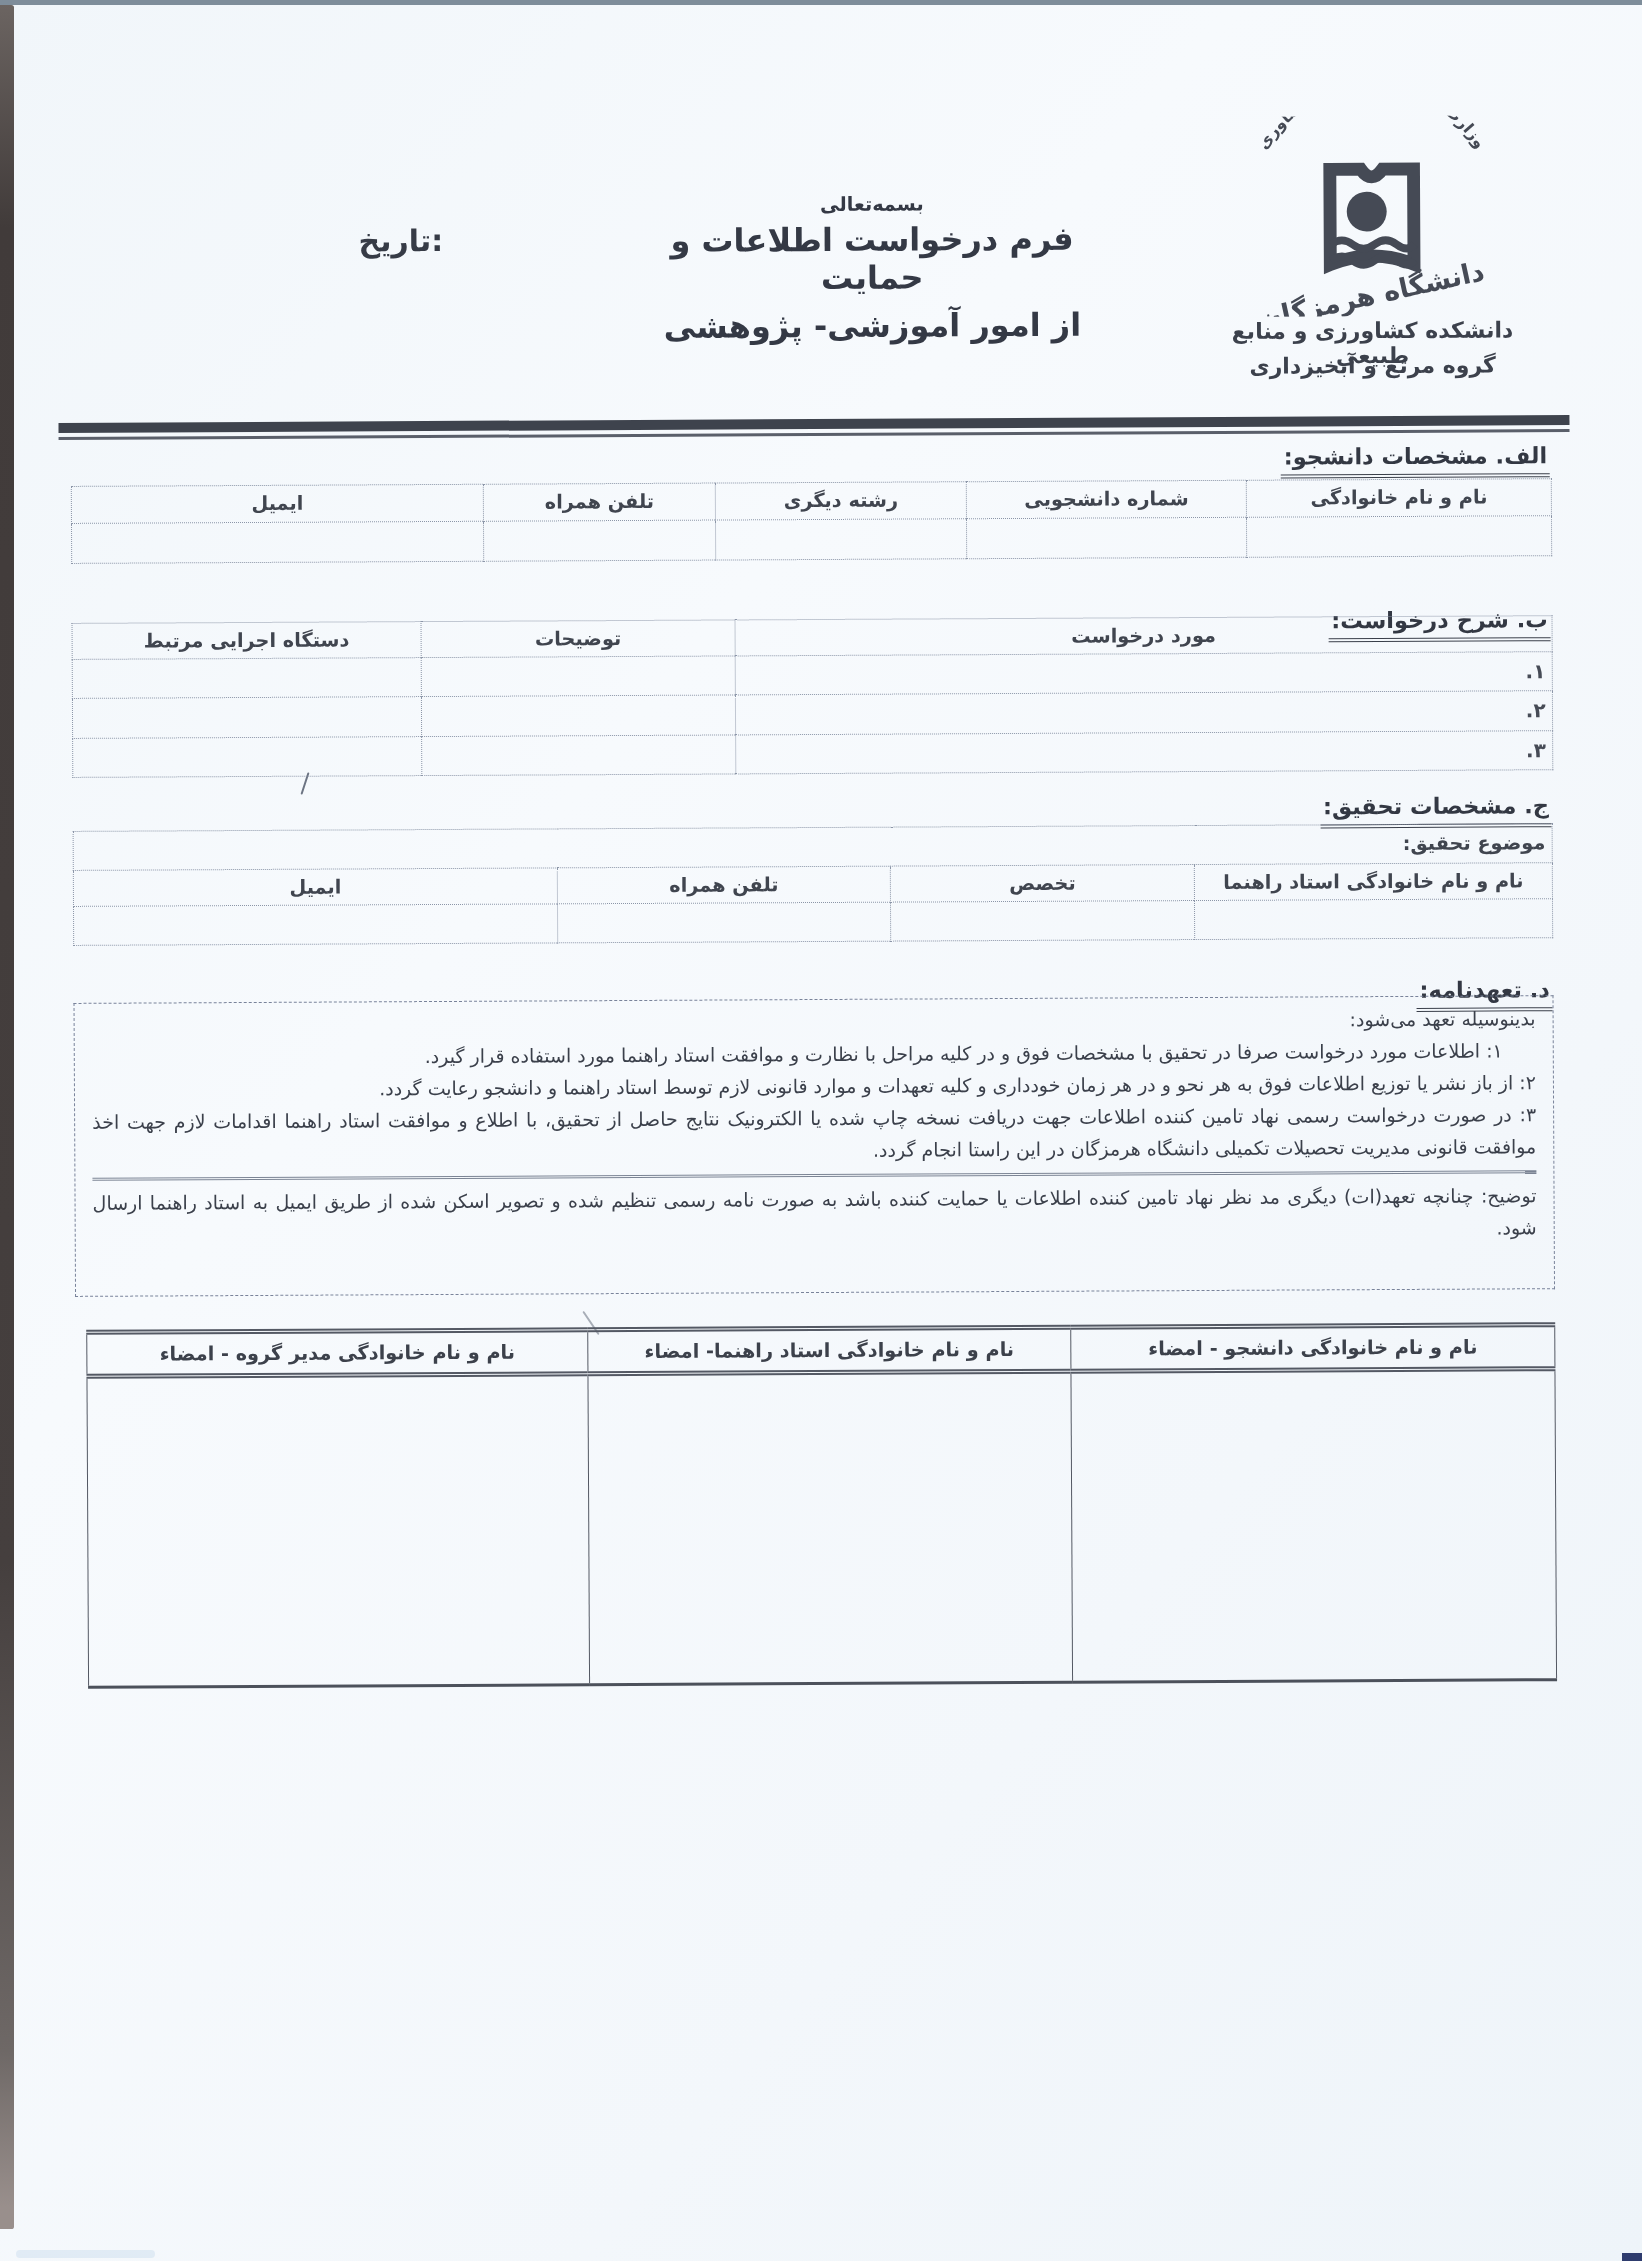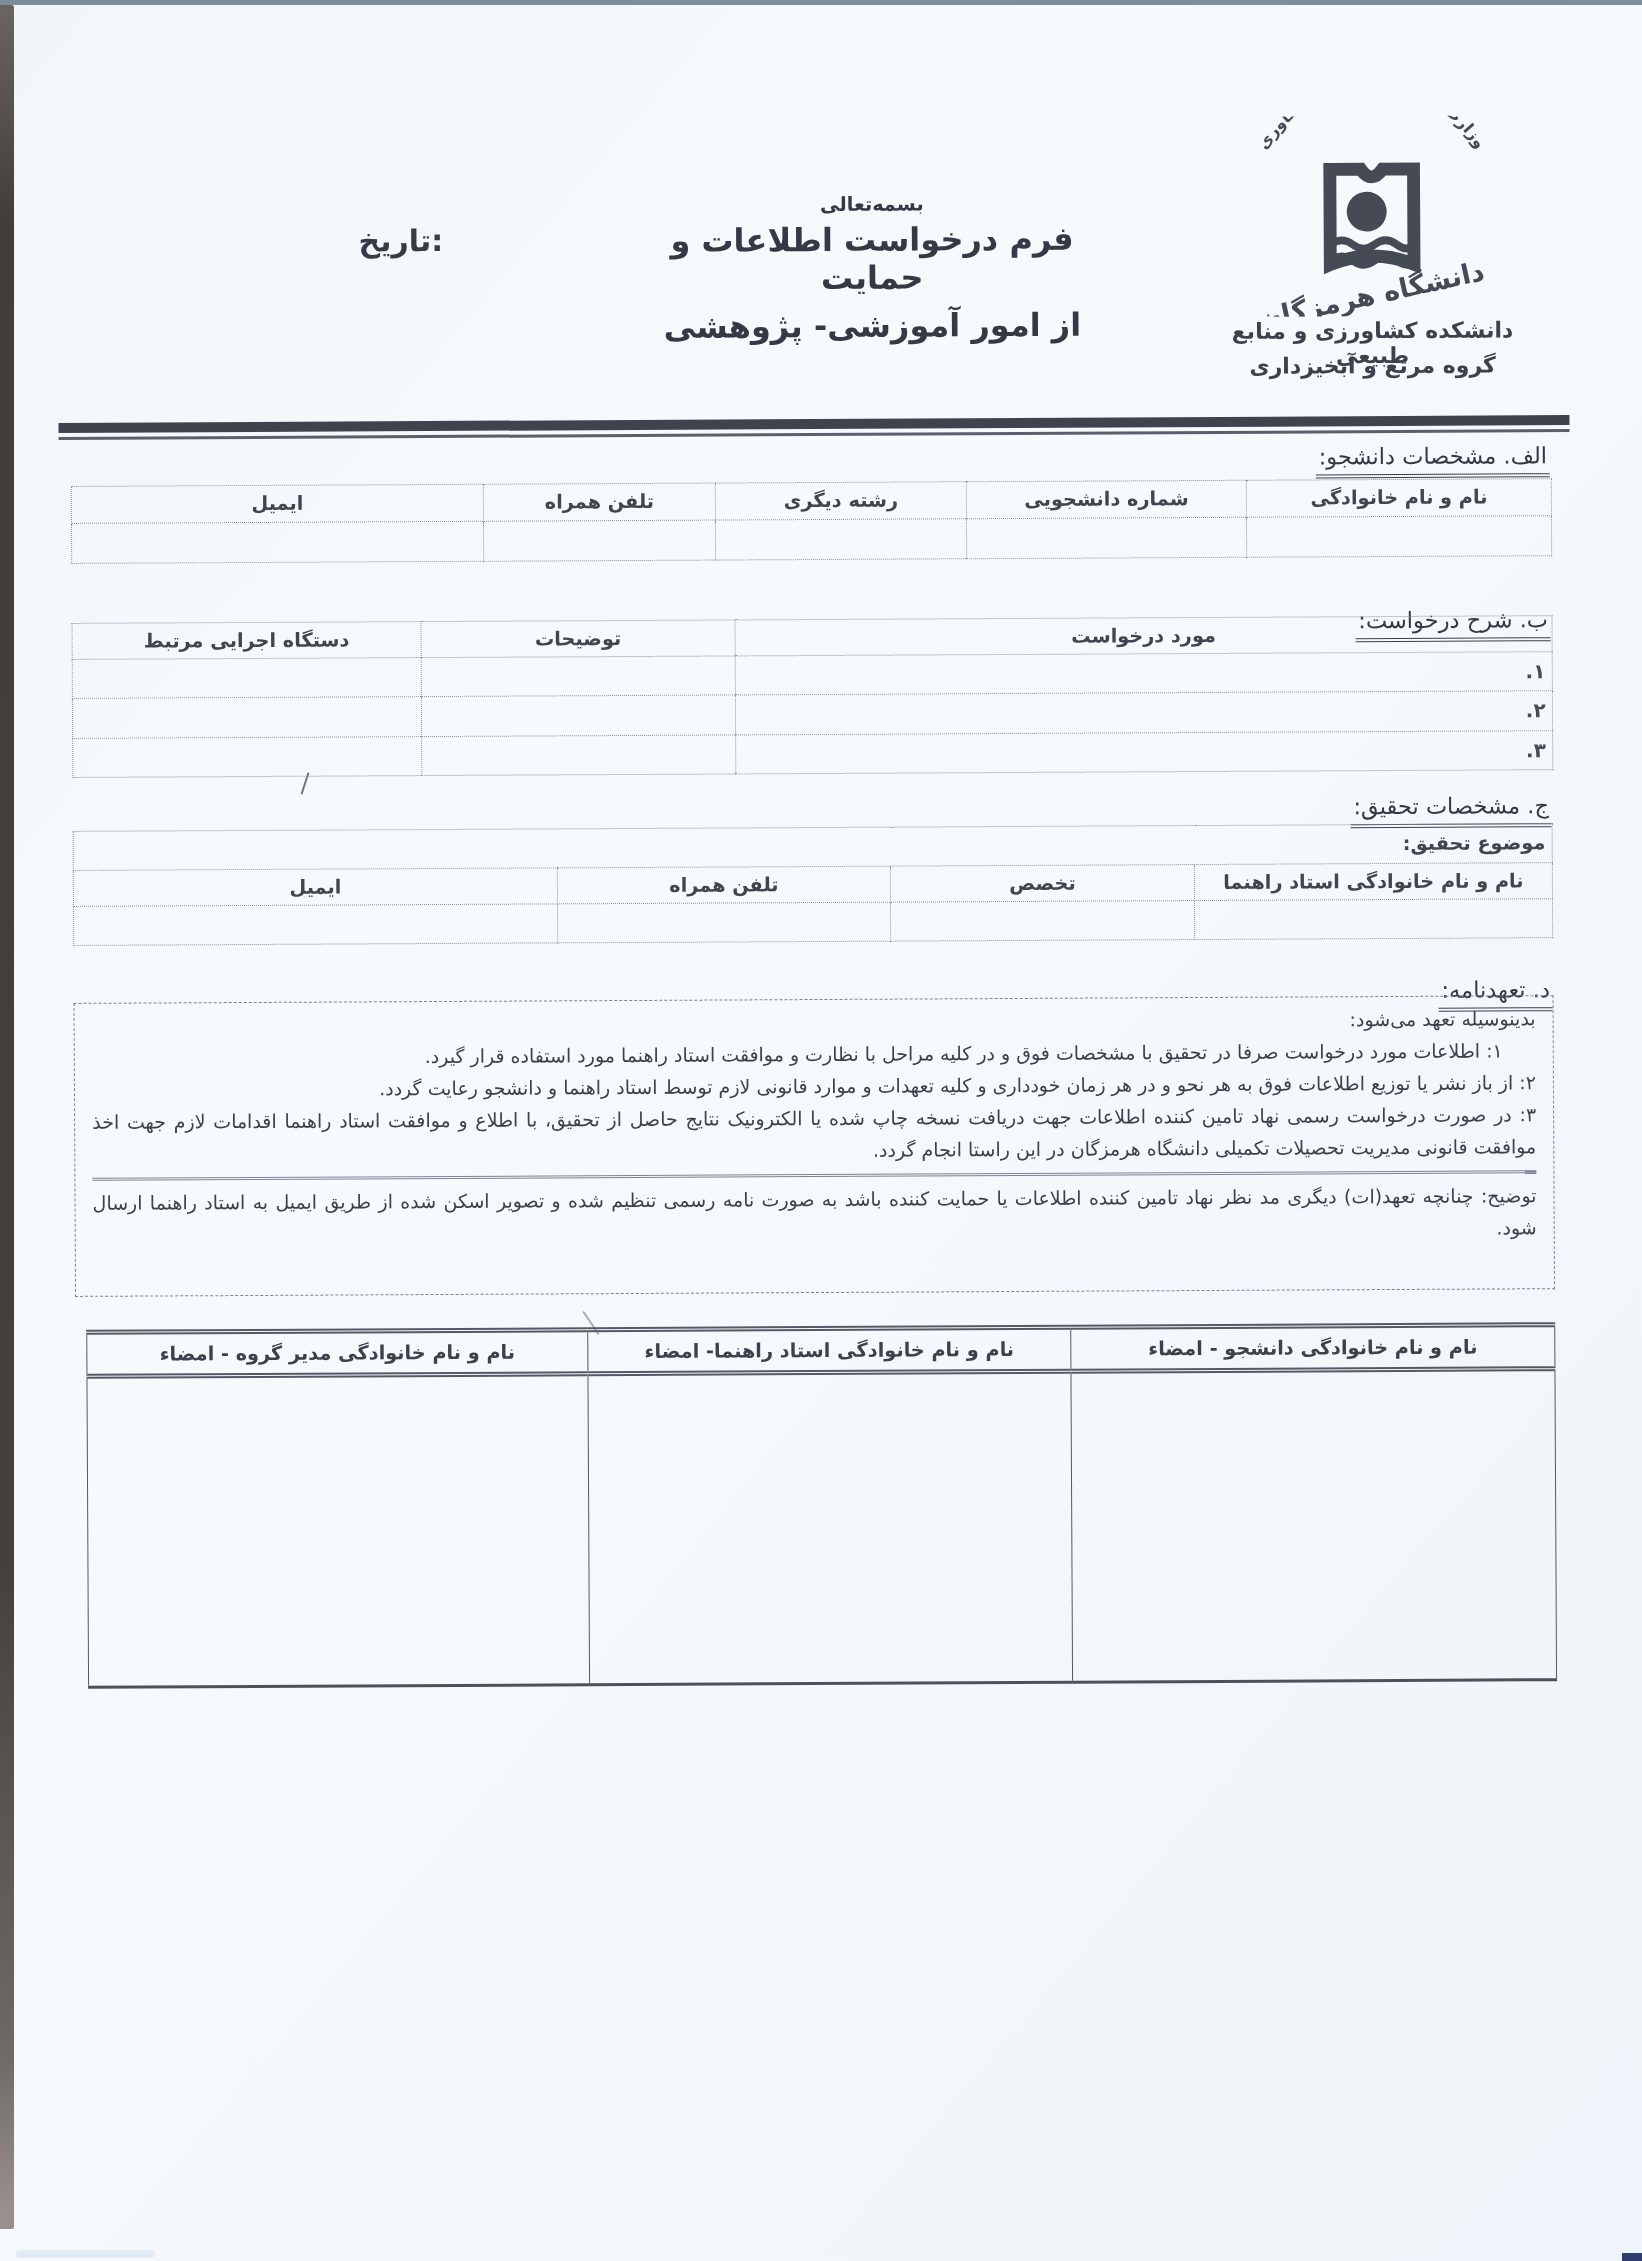--- a/index.html
+++ b/index.html
@@ -32,21 +32,21 @@
   .logo svg{display:block;}
   .org-line{position:absolute;left:1221px;width:309px;text-align:center;direction:rtl;
     font-weight:bold;color:#3c414c;}
   .org-line.faculty{top:321px;font-size:22px;}
   .org-line.dept{top:356px;font-size:22px;}
 
   .rule1{position:absolute;left:61px;top:419px;width:1511px;height:9.7px;background:#3e434d;}
   .rule2{position:absolute;left:61px;top:433px;width:1511px;height:2.6px;background:#5a5f6a;}
 
   
-  .sec{position:absolute;right:91px;direction:rtl;font-size:22.5px;font-weight:normal;color:#333843;
+  .sec{position:absolute;right:91px;direction:rtl;font-size:22.5px;font-weight:bold;color:#333843;
     border-bottom:4.5px double #3a3f4a;padding:0 2.6px 4.5px 2.6px;}
   .sec.a{top:446px;}
   .sec.b{top:610px;}
   .sec.c{top:796px;}
   .sec.d{top:980px;}
 
   
   table.grid{position:absolute;border-collapse:collapse;table-layout:fixed;direction:rtl;
     font-size:19.3px;color:#3d424d;}
   table.grid th,table.grid td{border:1.3px dotted #8c96a8;padding:1.3px 6.4px;font-weight:normal;}

